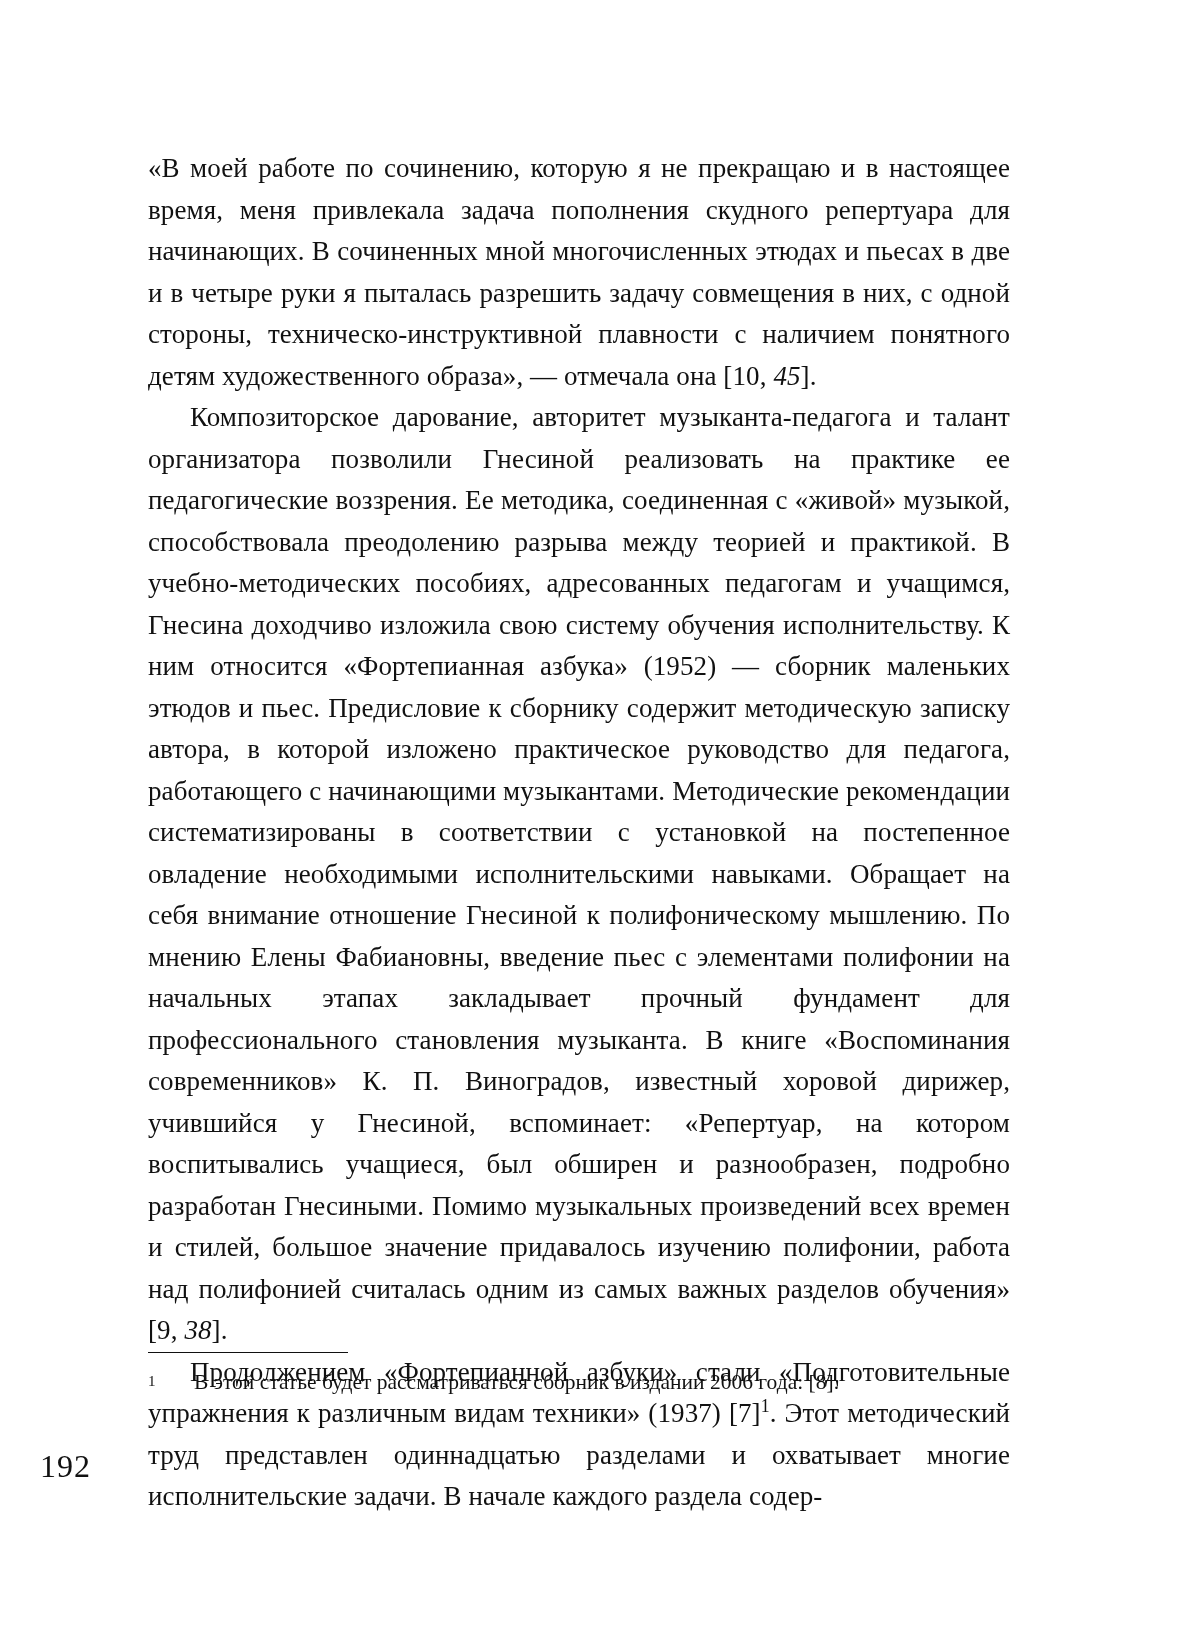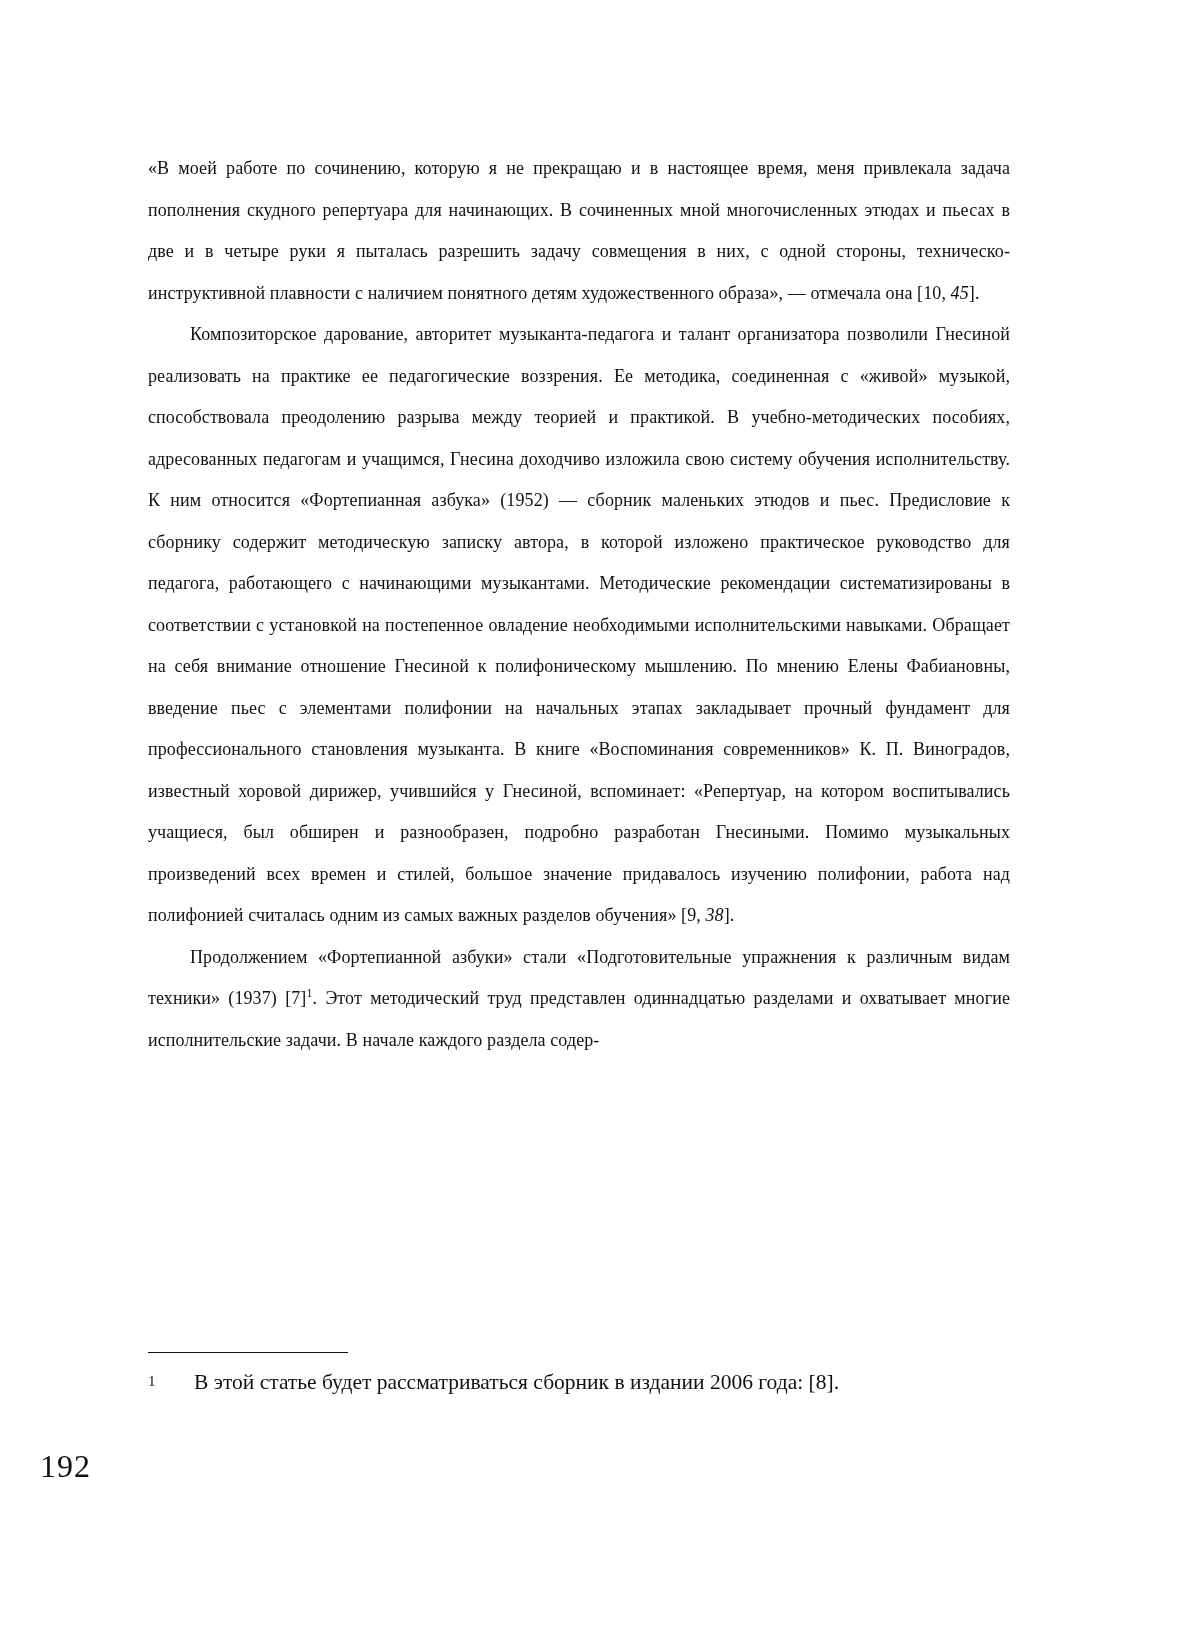--- a/index.html
+++ b/index.html
@@ -18,21 +18,21 @@
     overflow: hidden;
   }
   .content {
     position: absolute;
     left: 148px;
     top: 148px;
     width: 862px;
   }
   .para {
     margin: 0;
-    font-size: 18px;
+    font-size: 27px;
     line-height: 41.5px;
     text-align: justify;
     text-justify: inter-word;
     hyphens: manual;
     letter-spacing: 0.1px;
   }
   .para.indent {
     text-indent: 42px;
   }
   .ital {

